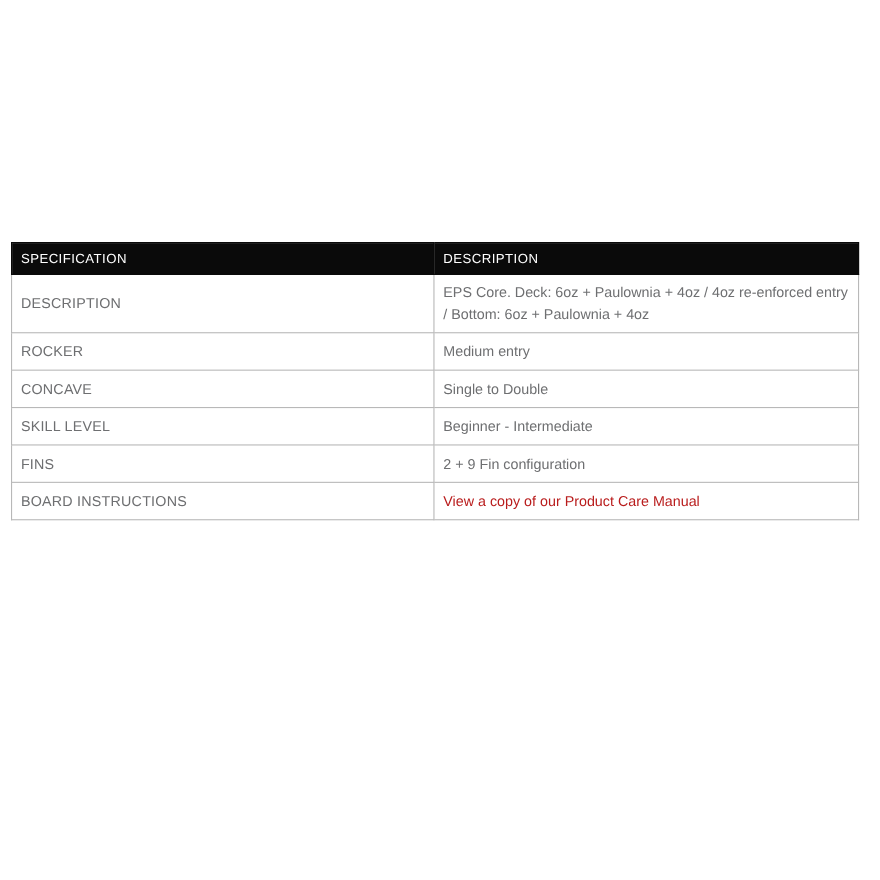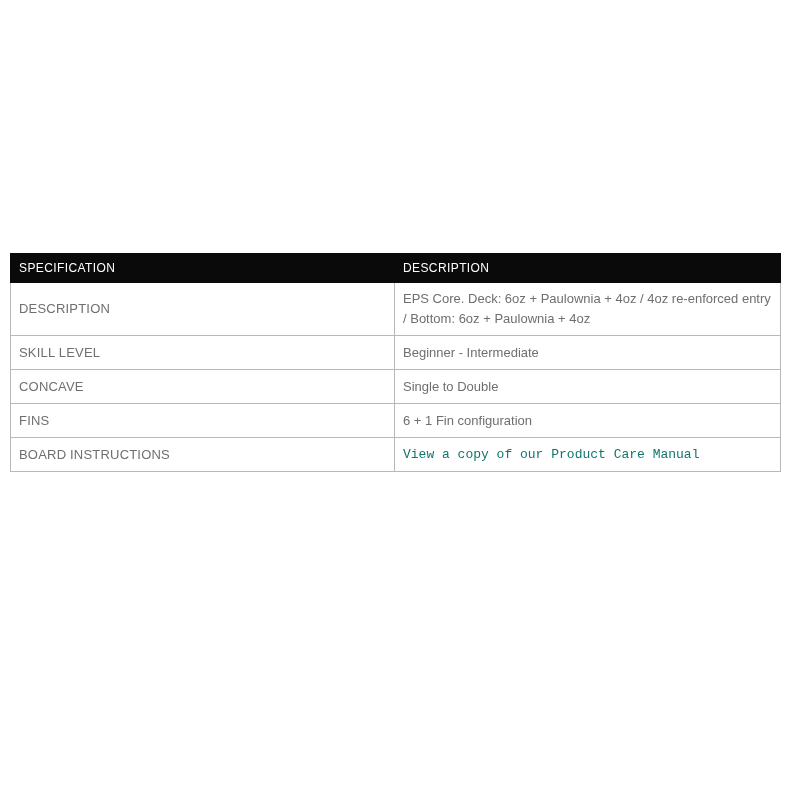--- a/index.html
+++ b/index.html
@@ -15,21 +15,20 @@
     background: #ffffff;
     overflow: hidden;
   }
   table.spec-table {
     position: absolute;
     left: 10px;
     top: 220px;
     width: 770px;
     border-collapse: collapse;
     table-layout: fixed;
-    margin-top: 33px;
   }
   col.col-spec { width: 384px; }
   col.col-desc { width: 386px; }
   table.spec-table th {
     background: #0a0a0a;
     color: #ffffff;
     font-size: 12px;
     font-weight: 400;
     letter-spacing: 0.4px;
     text-align: left;
@@ -48,24 +47,23 @@
     box-sizing: border-box;
     vertical-align: middle;
     text-align: left;
     overflow: hidden;
   }
   td.spec-cell {
     font-size: 12.5px;
     letter-spacing: 0.2px;
   }
   a.cell-link {
-    color: #0f766e;
+    color: #b91c1c;
     text-decoration: none;
     cursor: pointer;
-    font-family: Liberation Mono, monospace;
   }
 </style>
 </head>
 <body>
 
 <div class="page">
   <table class="spec-table">
     <colgroup>
       <col class="col-spec">
       <col class="col-desc">
@@ -75,30 +73,34 @@
         <th>SPECIFICATION</th>
         <th>DESCRIPTION</th>
       </tr>
     </thead>
     <tbody>
       <tr>
         <td class="spec-cell">DESCRIPTION</td>
         <td class="desc-cell">EPS Core. Deck: 6oz + Paulownia + 4oz / 4oz re-enforced entry / Bottom: 6oz + Paulownia + 4oz</td>
       </tr>
       <tr>
-        <td class="spec-cell">SKILL LEVEL</td>
-        <td class="desc-cell">Beginner - Intermediate</td>
+        <td class="spec-cell">ROCKER</td>
+        <td class="desc-cell">Medium entry</td>
       </tr>
       <tr>
         <td class="spec-cell">CONCAVE</td>
         <td class="desc-cell">Single to Double</td>
       </tr>
       <tr>
+        <td class="spec-cell">SKILL LEVEL</td>
+        <td class="desc-cell">Beginner - Intermediate</td>
+      </tr>
+      <tr>
         <td class="spec-cell">FINS</td>
-        <td class="desc-cell">6 + 1 Fin configuration</td>
+        <td class="desc-cell">2 + 9 Fin configuration</td>
       </tr>
       <tr>
         <td class="spec-cell">BOARD INSTRUCTIONS</td>
         <td class="desc-cell">
           <a href="#" class="cell-link">View a copy of our Product Care Manual</a>
         </td>
       </tr>
     </tbody>
   </table>
 </div>

